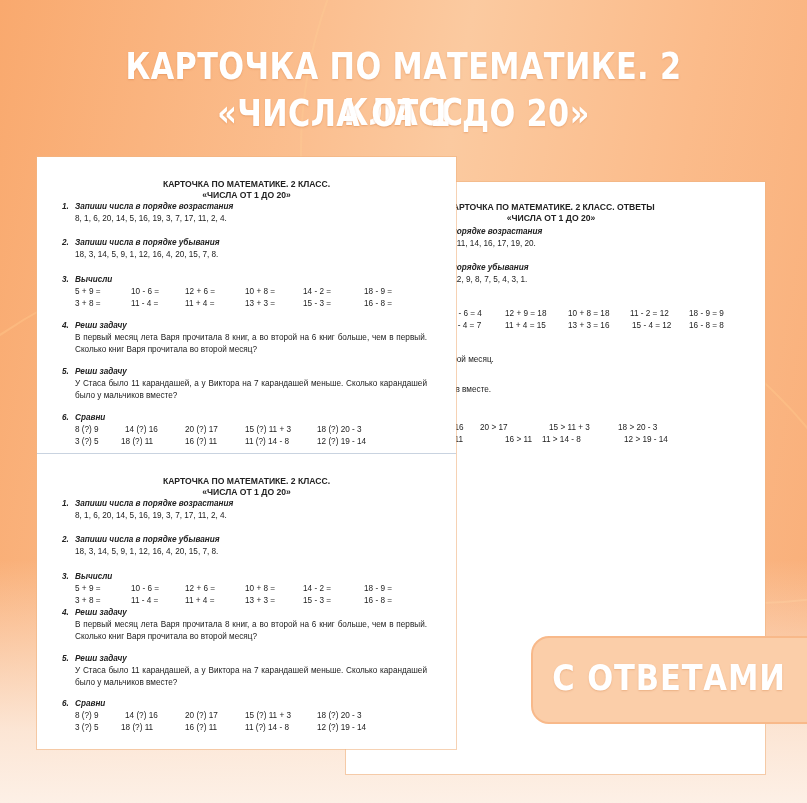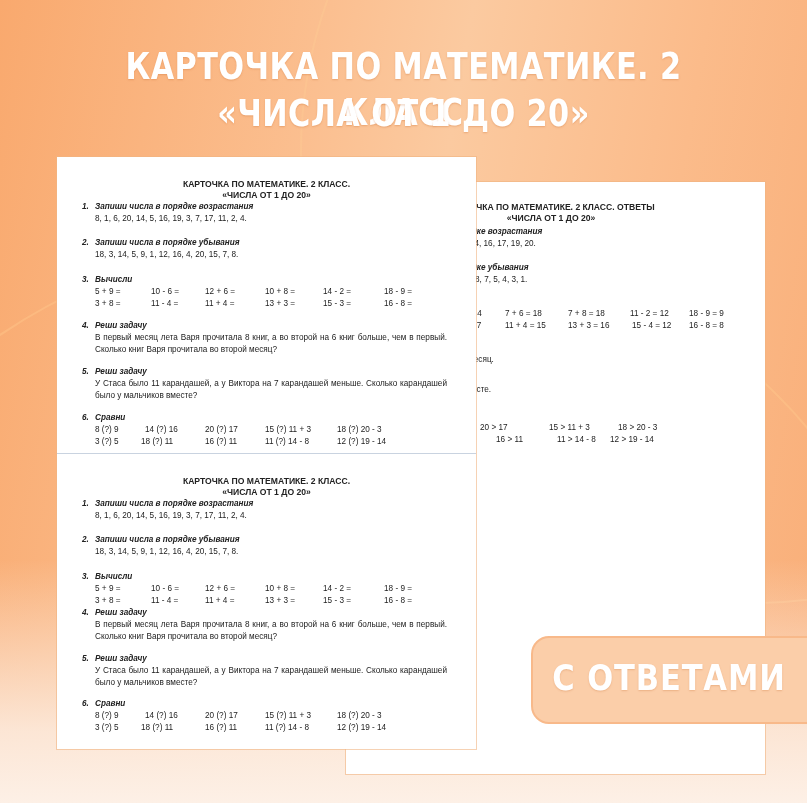--- a/index.html
+++ b/index.html
@@ -29,21 +29,21 @@
   }
   .headline.l1 { top:44px; }
   .headline.l2 { top:91px; }
 
   .sheet {
     position:absolute; background:#ffffff;
     box-shadow: 0 0 0 1px rgba(240,180,130,0.6);
     font-family: "Liberation Sans", sans-serif; color:#222;
   }
   .sheet.answers { left:346px; top:182px; width:419px; height:592px; }
-  .sheet.front { left:37px; top:157px; width:419px; height:592px;margin-left:20px; }
+  .sheet.front { left:37px; top:157px; width:419px; height:592px; }
   .card { position:absolute; left:0; width:100%; }
   .card.c1 { top:0; height:296px; }
   .card.c2 { top:296px; height:296px; border-top:1px solid #c9d3e0; }
 
   .ctitle { position:absolute; left:0; width:100%; text-align:center; font-weight:bold; font-size:8.6px; line-height:11px; }
   .t1 { top:22px; } .t2 { top:33px; }
 
   .task { position:absolute; left:38px; width:352px; font-size:8.2px; line-height:12px; }
   .task .num { position:absolute; left:-13px; top:0; font-weight:bold; font-style:italic; }
   .task .head { font-weight:bold; font-style:italic; }
@@ -85,22 +85,22 @@
   </div>
   <div class="task" style="top:80px;left:38px;">
     <span class="num">2.</span>
     <div class="head">Запиши числа в порядке убывания</div>
     <div>20, 18, 16, 15, 14, 12, 9, 8, 7, 5, 4, 3, 1.</div>
   </div>
   <div class="task" style="top:126px;left:38px;">
     <div class="row">
       <span style="left:0">5 + 9 = 14</span>
       <span style="left:63px">10 - 6 = 4</span>
-      <span style="left:121px">7 + 6 = 18</span>
-      <span style="left:184px">7 + 8 = 18</span>
+      <span style="left:121px">12 + 9 = 18</span>
+      <span style="left:184px">10 + 8 = 18</span>
       <span style="left:246px">11 - 2 = 12</span>
       <span style="left:305px">18 - 9 = 9</span>
     </div>
     <div class="row">
       <span style="left:0">3 + 8 = 11</span>
       <span style="left:63px">11 - 4 = 7</span>
       <span style="left:121px">11 + 4 = 15</span>
       <span style="left:184px">13 + 3 = 16</span>
       <span style="left:248px">15 - 4 = 12</span>
       <span style="left:305px">16 - 8 = 8</span>
@@ -116,23 +116,23 @@
     <div class="row">
       <span style="left:0">8 &lt; 9</span>
       <span style="left:52px">14 &lt; 16</span>
       <span style="left:96px">20 &gt; 17</span>
       <span style="left:165px">15 &gt; 11 + 3</span>
       <span style="left:234px">18 &gt; 20 - 3</span>
     </div>
     <div class="row">
       <span style="left:0">3 &lt; 5</span>
       <span style="left:52px">18 &gt; 11</span>
-      <span style="left:112px">16 &gt; 11</span>
-      <span style="left:173px">11 &gt; 14 - 8</span>
-      <span style="left:226px">12 &gt; 19 - 14</span>
+      <span style="left:121px">16 &gt; 11</span>
+      <span style="left:158px">11 &gt; 14 - 8</span>
+      <span style="left:240px">12 &gt; 19 - 14</span>
     </div>
   </div>
 </div>
 
 <div class="sheet front">
   <div class="card c1">
     <div class="ctitle t1">КАРТОЧКА ПО МАТЕМАТИКЕ. 2 КЛАСС.</div>
     <div class="ctitle t2">«ЧИСЛА ОТ 1 ДО 20»</div>
 
     <div class="task" style="top:44px">

